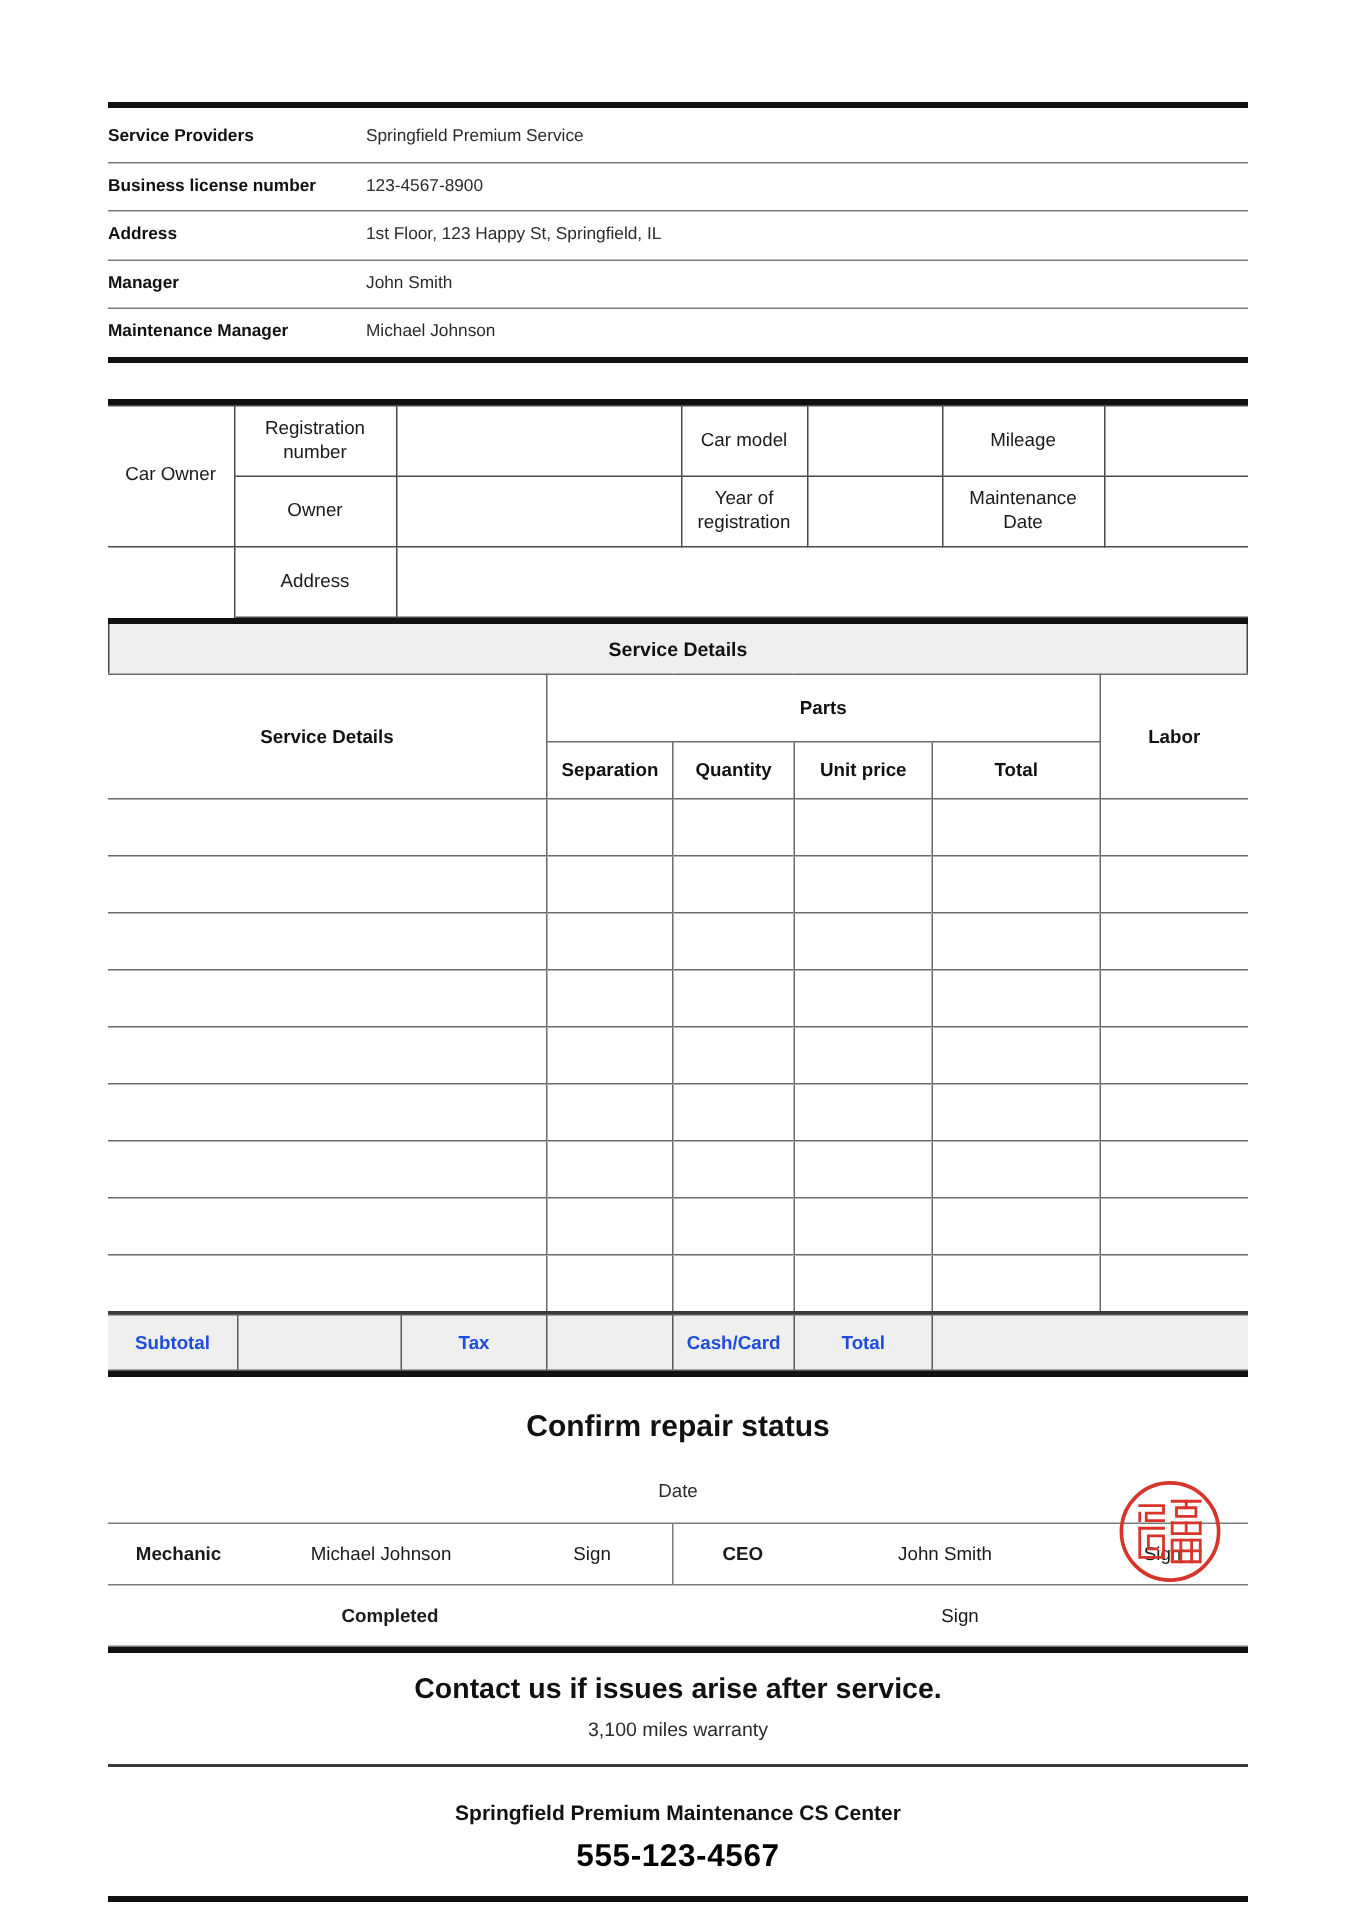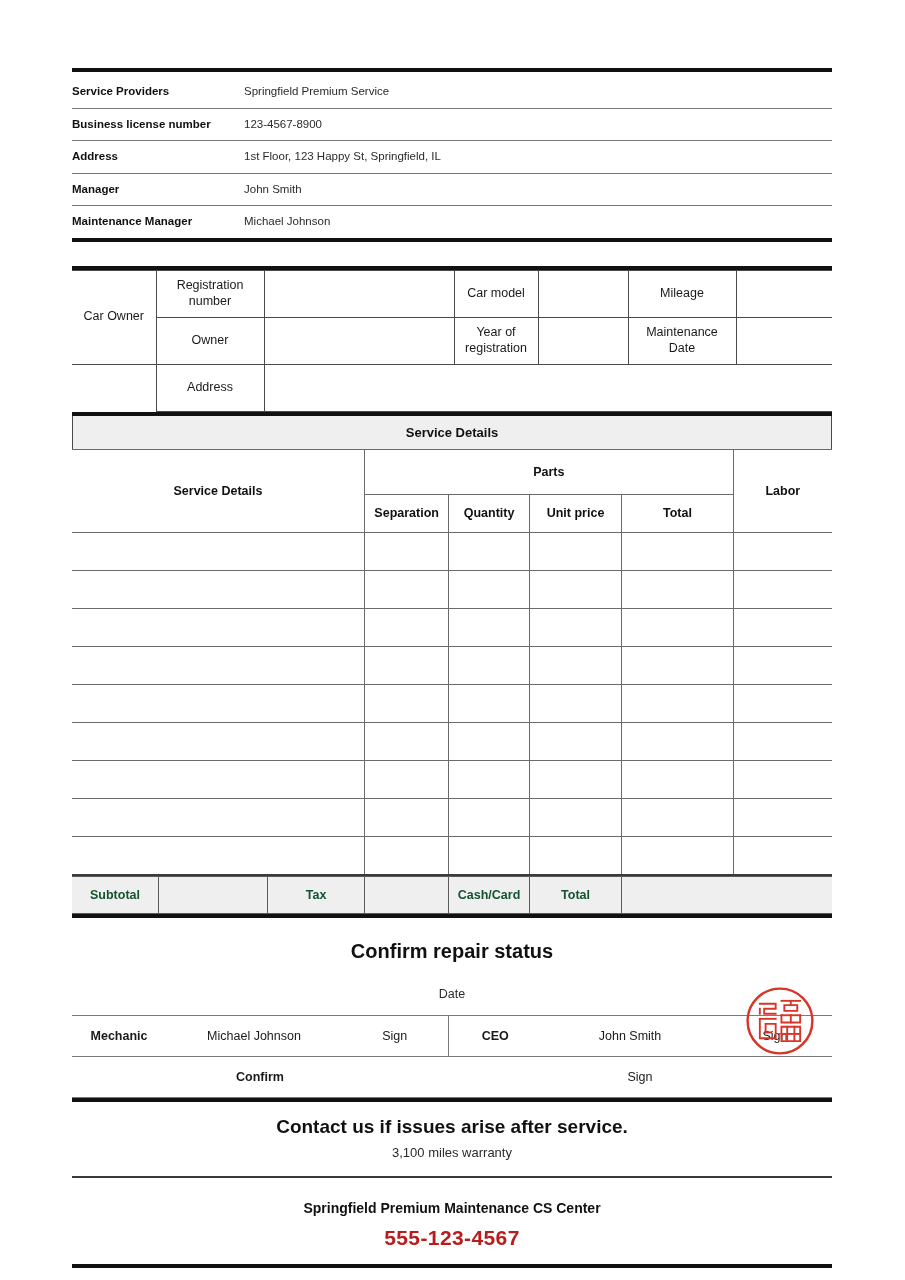--- a/index.html
+++ b/index.html
@@ -160,21 +160,21 @@
     border-collapse: collapse;
     table-layout: fixed;
     background: #efefef;
   }
   table.totals td {
     border: 1px solid #5a5a5a;
     height: 34px;
     font-size: 12.5px;
     font-weight: bold;
     text-align: center;
-    color: #14532d;
+    color: #1d4ed8;
   }
   table.totals td.empty-tot {
     font-weight: normal;
   }
   table.totals td.edge-l { border-left: none; }
   table.totals td.edge-r { border-right: none; }
 
   
   .confirm-title {
     text-align: center;
@@ -234,21 +234,21 @@
   .footer-company {
     font-size: 14px;
     font-weight: bold;
     color: #111111;
     margin-bottom: 10px;
   }
   .footer-phone {
     font-size: 21px;
     font-weight: bold;
     letter-spacing: 0.4px;
-    color: #b91c1c;
+    color: #000000;
   }
 
   
   .seal {
     position: absolute;
     left: 744px;
     top: 985px;
     width: 72px;
     height: 72px;
     pointer-events: none;
@@ -473,21 +473,21 @@
       <tbody>
         <tr>
           <td class="role">Mechanic</td>
           <td>Michael Johnson</td>
           <td>Sign</td>
           <td class="role divider-l">CEO</td>
           <td>John Smith</td>
           <td>Sign</td>
         </tr>
         <tr class="cust-row">
-          <td class="role" colspan="3">Confirm</td>
+          <td class="role" colspan="3">Completed</td>
           <td colspan="3">Sign</td>
         </tr>
       </tbody>
     </table>
 
     <div class="rule-thick"></div>
 
     <div class="footer-block">
       <div class="footer-strong">Contact us if issues arise after service.</div>
       <div class="footer-sub">3,100 miles warranty</div>

